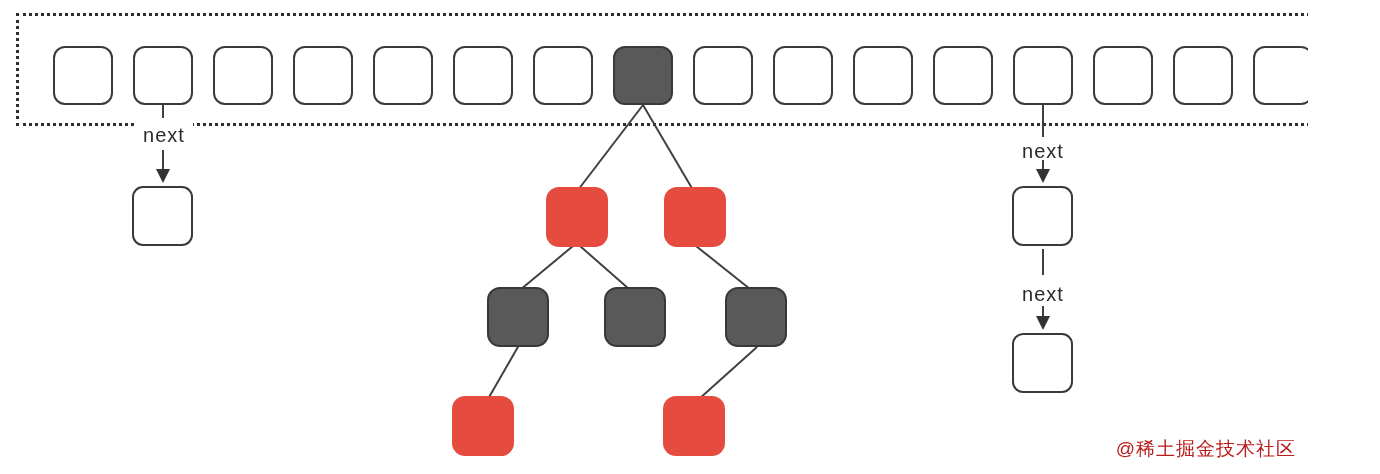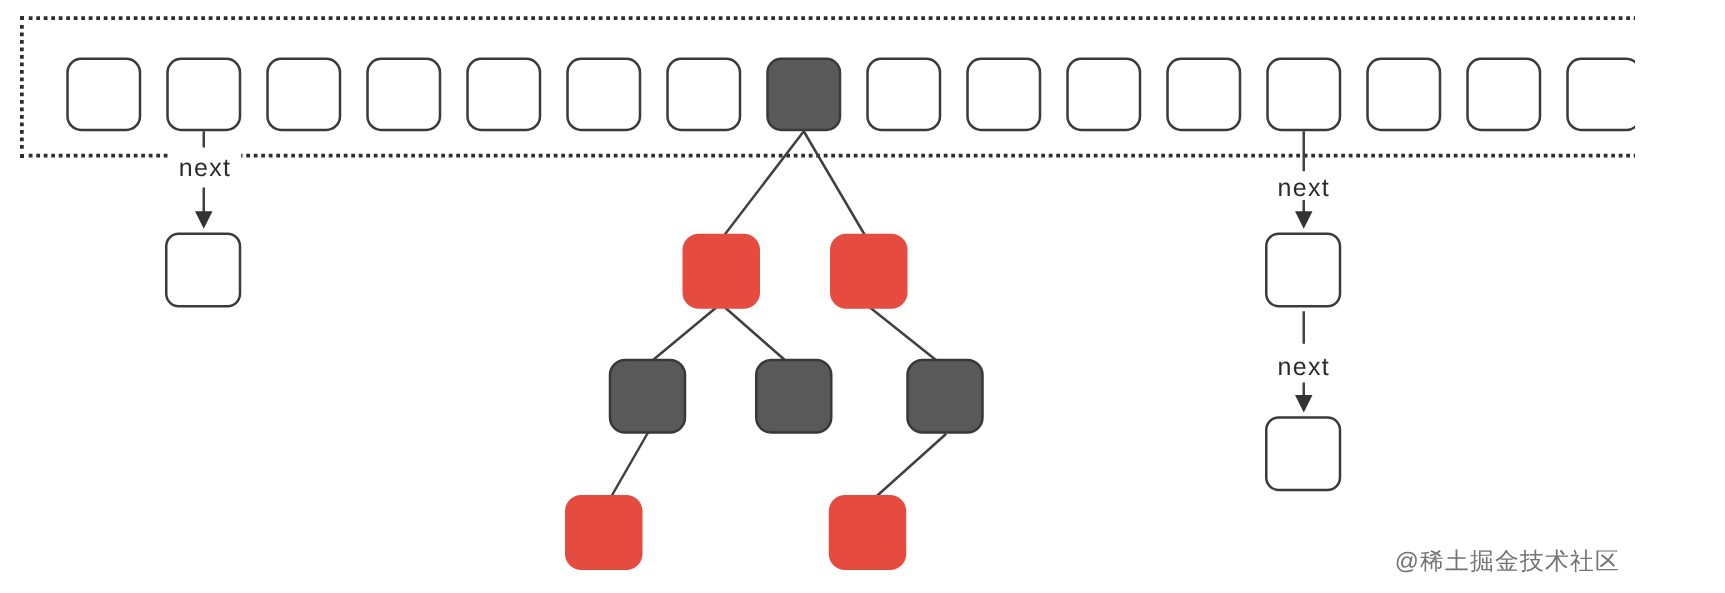--- a/index.html
+++ b/index.html
@@ -62,21 +62,21 @@
     letter-spacing: 1px;
     color: #2b2b2b;
     background: #ffffff;
     z-index: 4;
     white-space: nowrap;
   }
   #watermark {
     position: absolute;
     right: 12px; top: 436px;
     font-size: 19px;
-    color: #737373;
+    color: #b91c1c;
     z-index: 5;
     letter-spacing: 1px;
   }
 </style>
 </head>
 <body>
 
 <div id="canvas">
   <div id="bucket-array-container"></div>
   <svg id="edges-layer" width="1380" height="474" viewBox="0 0 1380 474">

